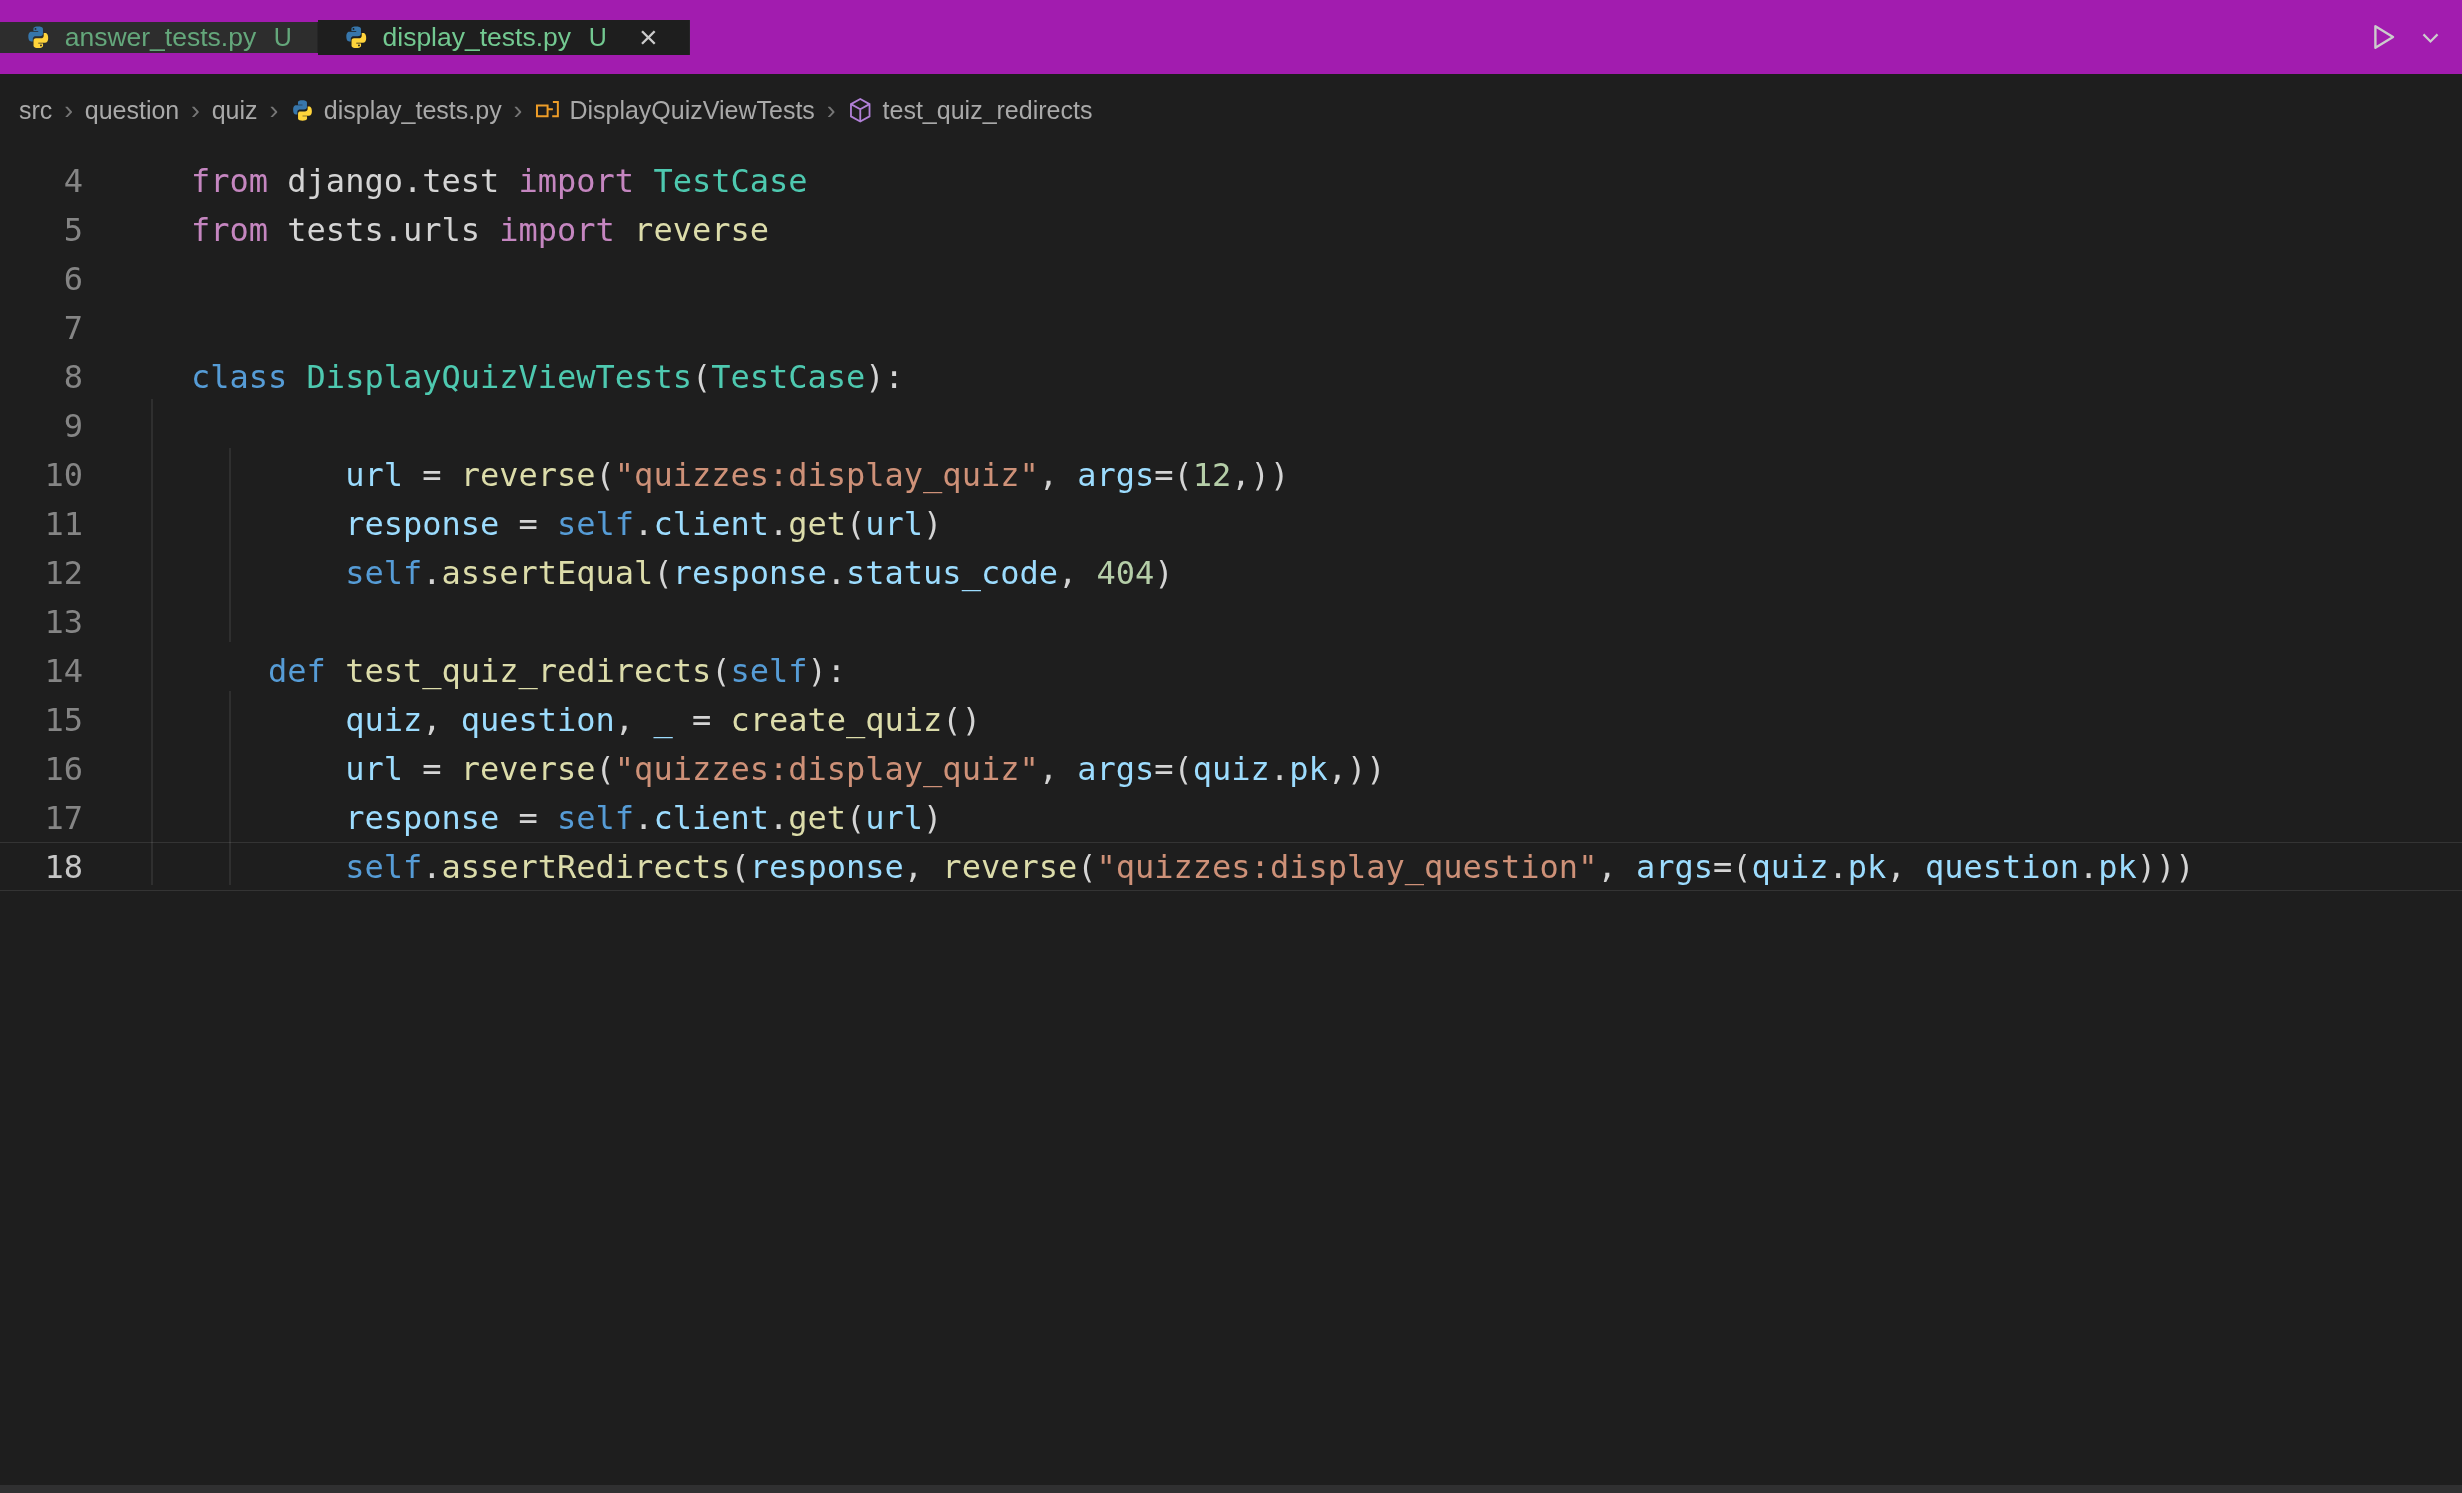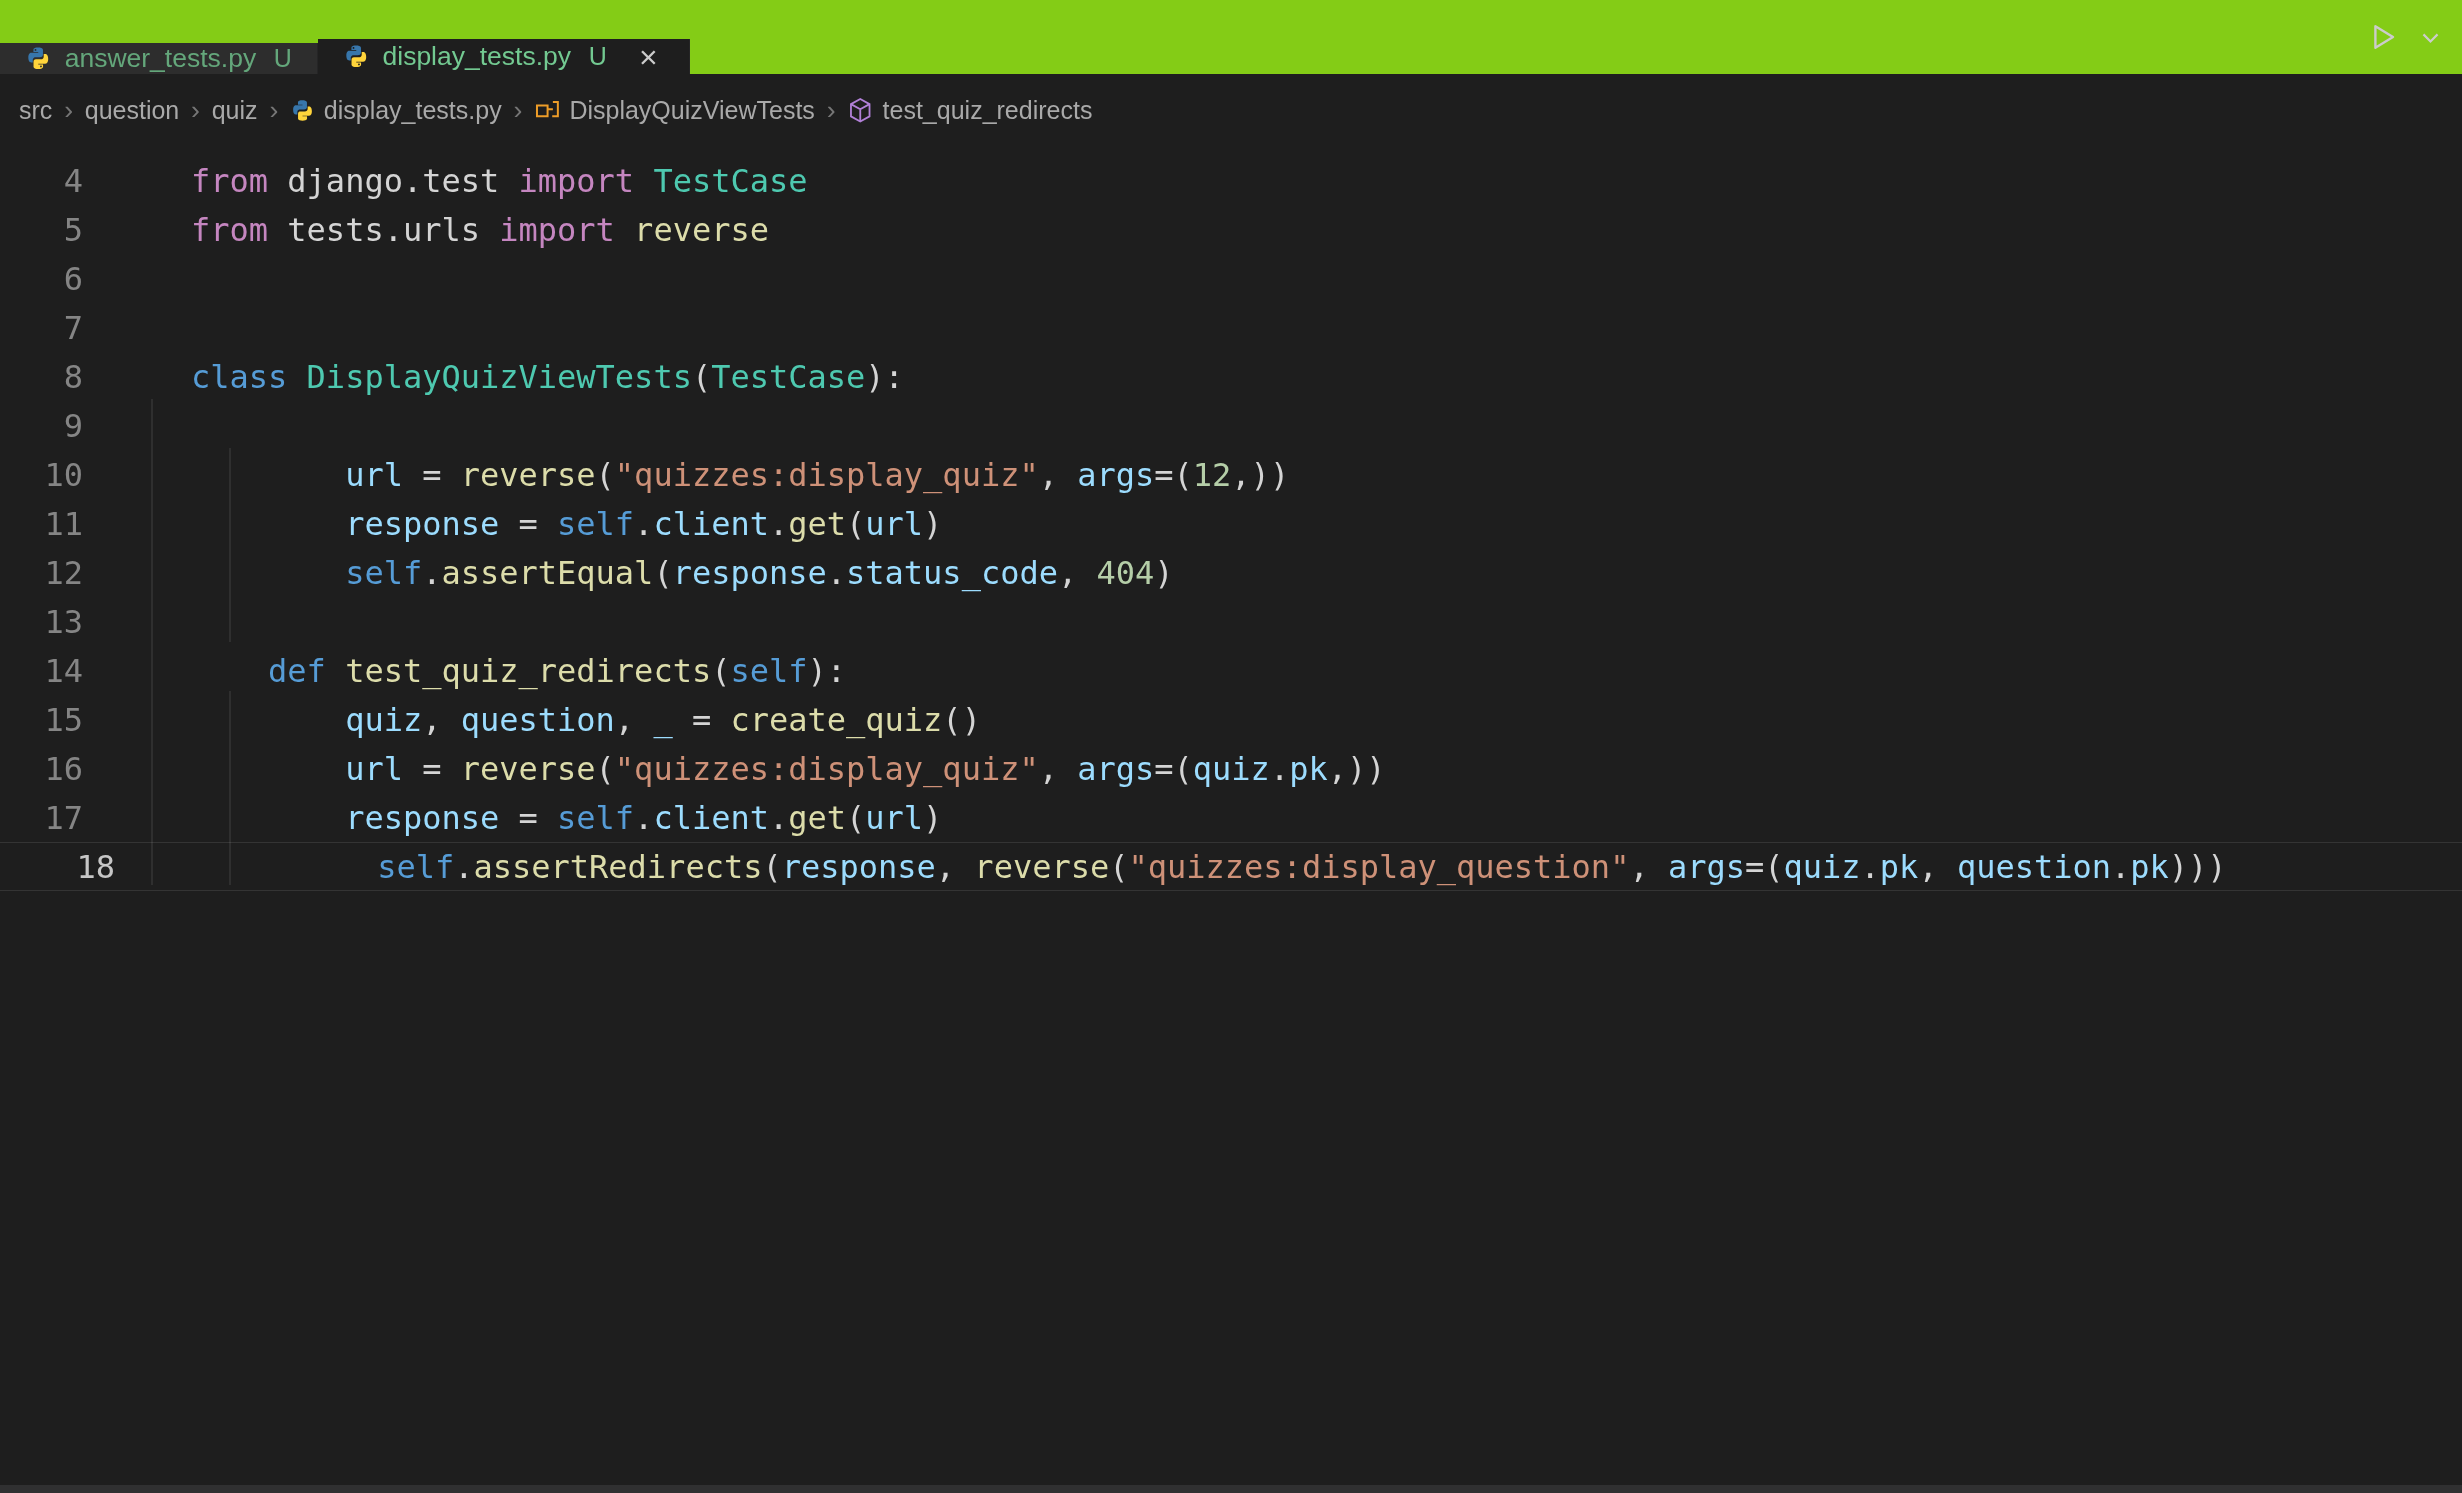--- a/index.html
+++ b/index.html
@@ -8,23 +8,23 @@
     width: 2462px; height: 1494px;
     background: #1e1e1e;
     overflow: hidden;
     font-family: "Liberation Sans", "DejaVu Sans", sans-serif;
     position: relative;
   }
 
   
   .tabbar {
     height: 74px;
-    background: #84cc16;
-    display: flex;
-    align-items: flex-end;
+    background: #a21caf;
+    display: flex;
+    align-items: center;
     position: relative;
   }
   .tab {
     display: flex;
     align-items: center;
     gap: 13.2px;
     padding: 0 25px;
     font-size: 26.5px;
     border-right: 1.5px solid #252526;
     cursor: pointer;
@@ -84,21 +84,20 @@
   .row {
     display: flex;
     height: 49px;
     white-space: pre;
     border-top: 1.5px solid transparent;
     border-bottom: 1.5px solid transparent;
   }
   .row.active {
     border-top: 1.5px solid rgba(255,255,255,0.10);
     border-bottom: 1.5px solid rgba(255,255,255,0.10);
-    padding-left: 32px;
   }
   .num {
     width: 83px;
     flex: none;
     text-align: right;
     color: #858585;
   }
   .row.active .num { color: #c6c6c6; }
   .code-text { margin-left: 108px; color: #d4d4d4; }
 

